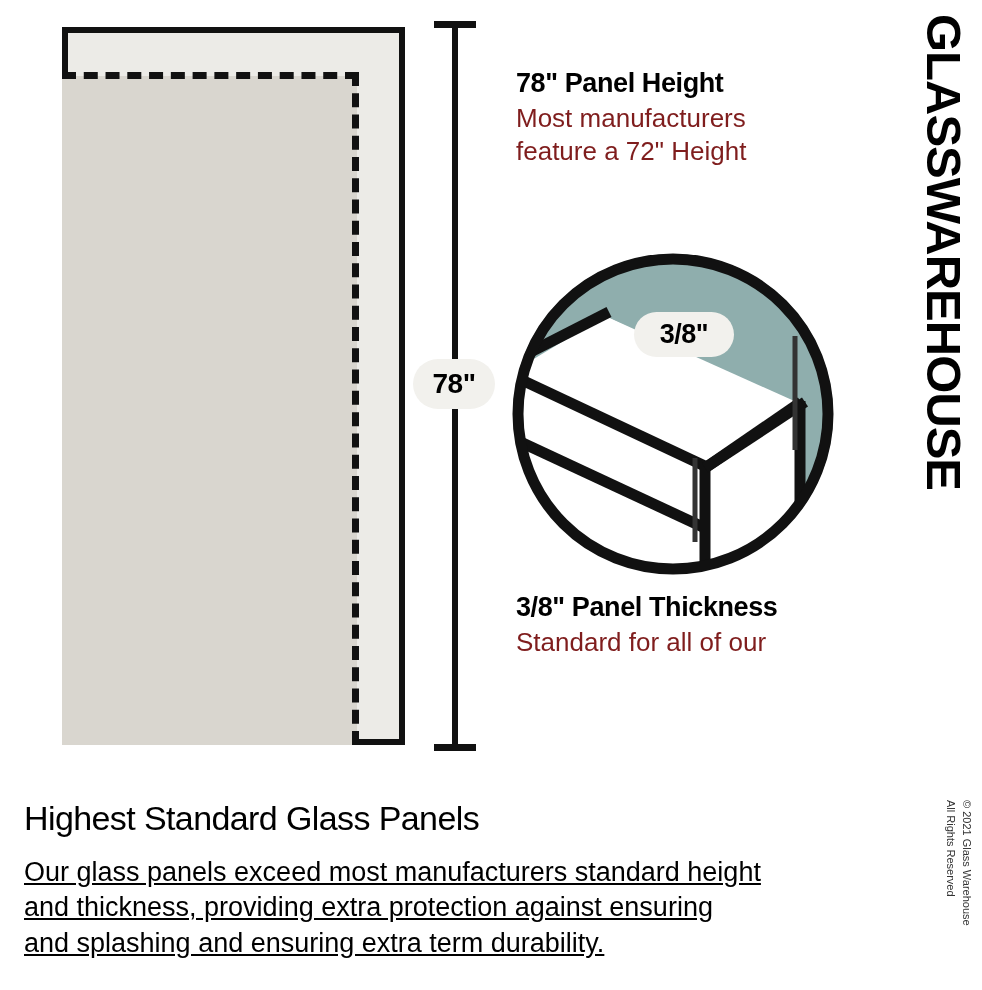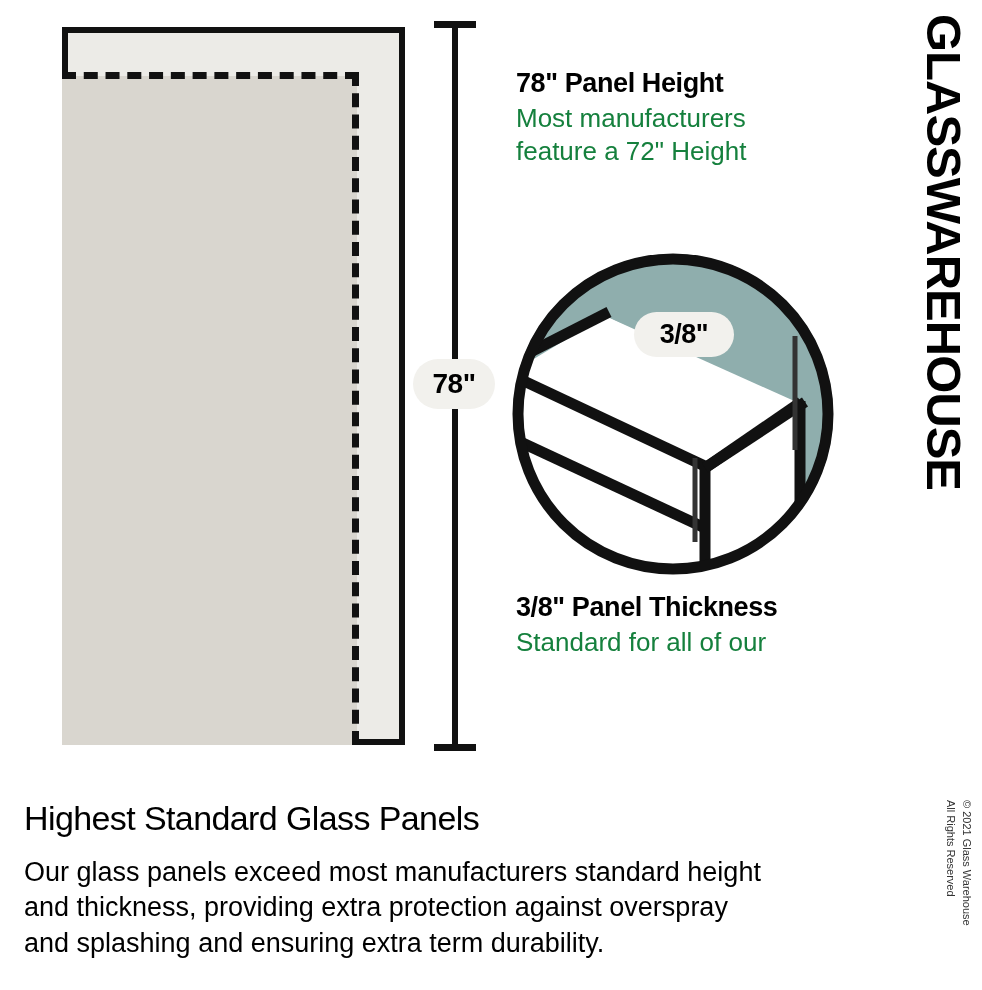--- a/index.html
+++ b/index.html
@@ -104,21 +104,21 @@
     font-weight: bold;
     letter-spacing: -0.4px;
     margin: 0 0 4px 0;
     line-height: 1.12;
   }
   .callout-body {
     font-size: 26px;
     font-weight: 300;
     line-height: 1.26;
     margin: 0;
-    color: #15803d;
+    color: #7f1d1d;
   }
   .callout-body span { display: block; }
 
   #callout-height { left: 516px; top: 68px; width: 330px; }
   #callout-thickness { left: 516px; top: 592px; width: 340px; }
 
   
   #thickness-illustration {
     position: absolute;
     left: 505px;
@@ -156,21 +156,21 @@
     letter-spacing: -0.6px;
     margin: 0 0 18px 0;
     line-height: 1.1;
   }
   #bottom-paragraph {
     font-size: 27px;
     font-weight: 300;
     line-height: 1.3;
     margin: 0;
   }
-  #bottom-paragraph span { display: block; }
+  #bottom-paragraph span { display: block; text-decoration: underline; }
 
   
   #brand-logo {
     position: absolute;
     left: 913px;
     top: 0px;
     width: 60px;
     height: 600px;
     display: flex;
     align-items: flex-start;
@@ -288,21 +288,21 @@
   <p class="callout-title">3/8" Panel Thickness</p>
   <p class="callout-body">
     <span>Standard for all of our</span>
   </p>
 </div>
 
 <div id="bottom-copy">
   <h1 id="bottom-heading">Highest Standard Glass Panels</h1>
   <p id="bottom-paragraph">
     <span>Our glass panels exceed most manufacturers standard height</span>
-    <span>and thickness, providing extra protection against overspray</span>
+    <span>and thickness, providing extra protection against ensuring</span>
     <span>and splashing and ensuring extra term durability.</span>
   </p>
 </div>
 
 <div id="brand-logo">
   <div id="brand-logo-text">GLASSWAREHOUSE</div>
 </div>
 
 <div id="copyright">
   <div id="copyright-text">

